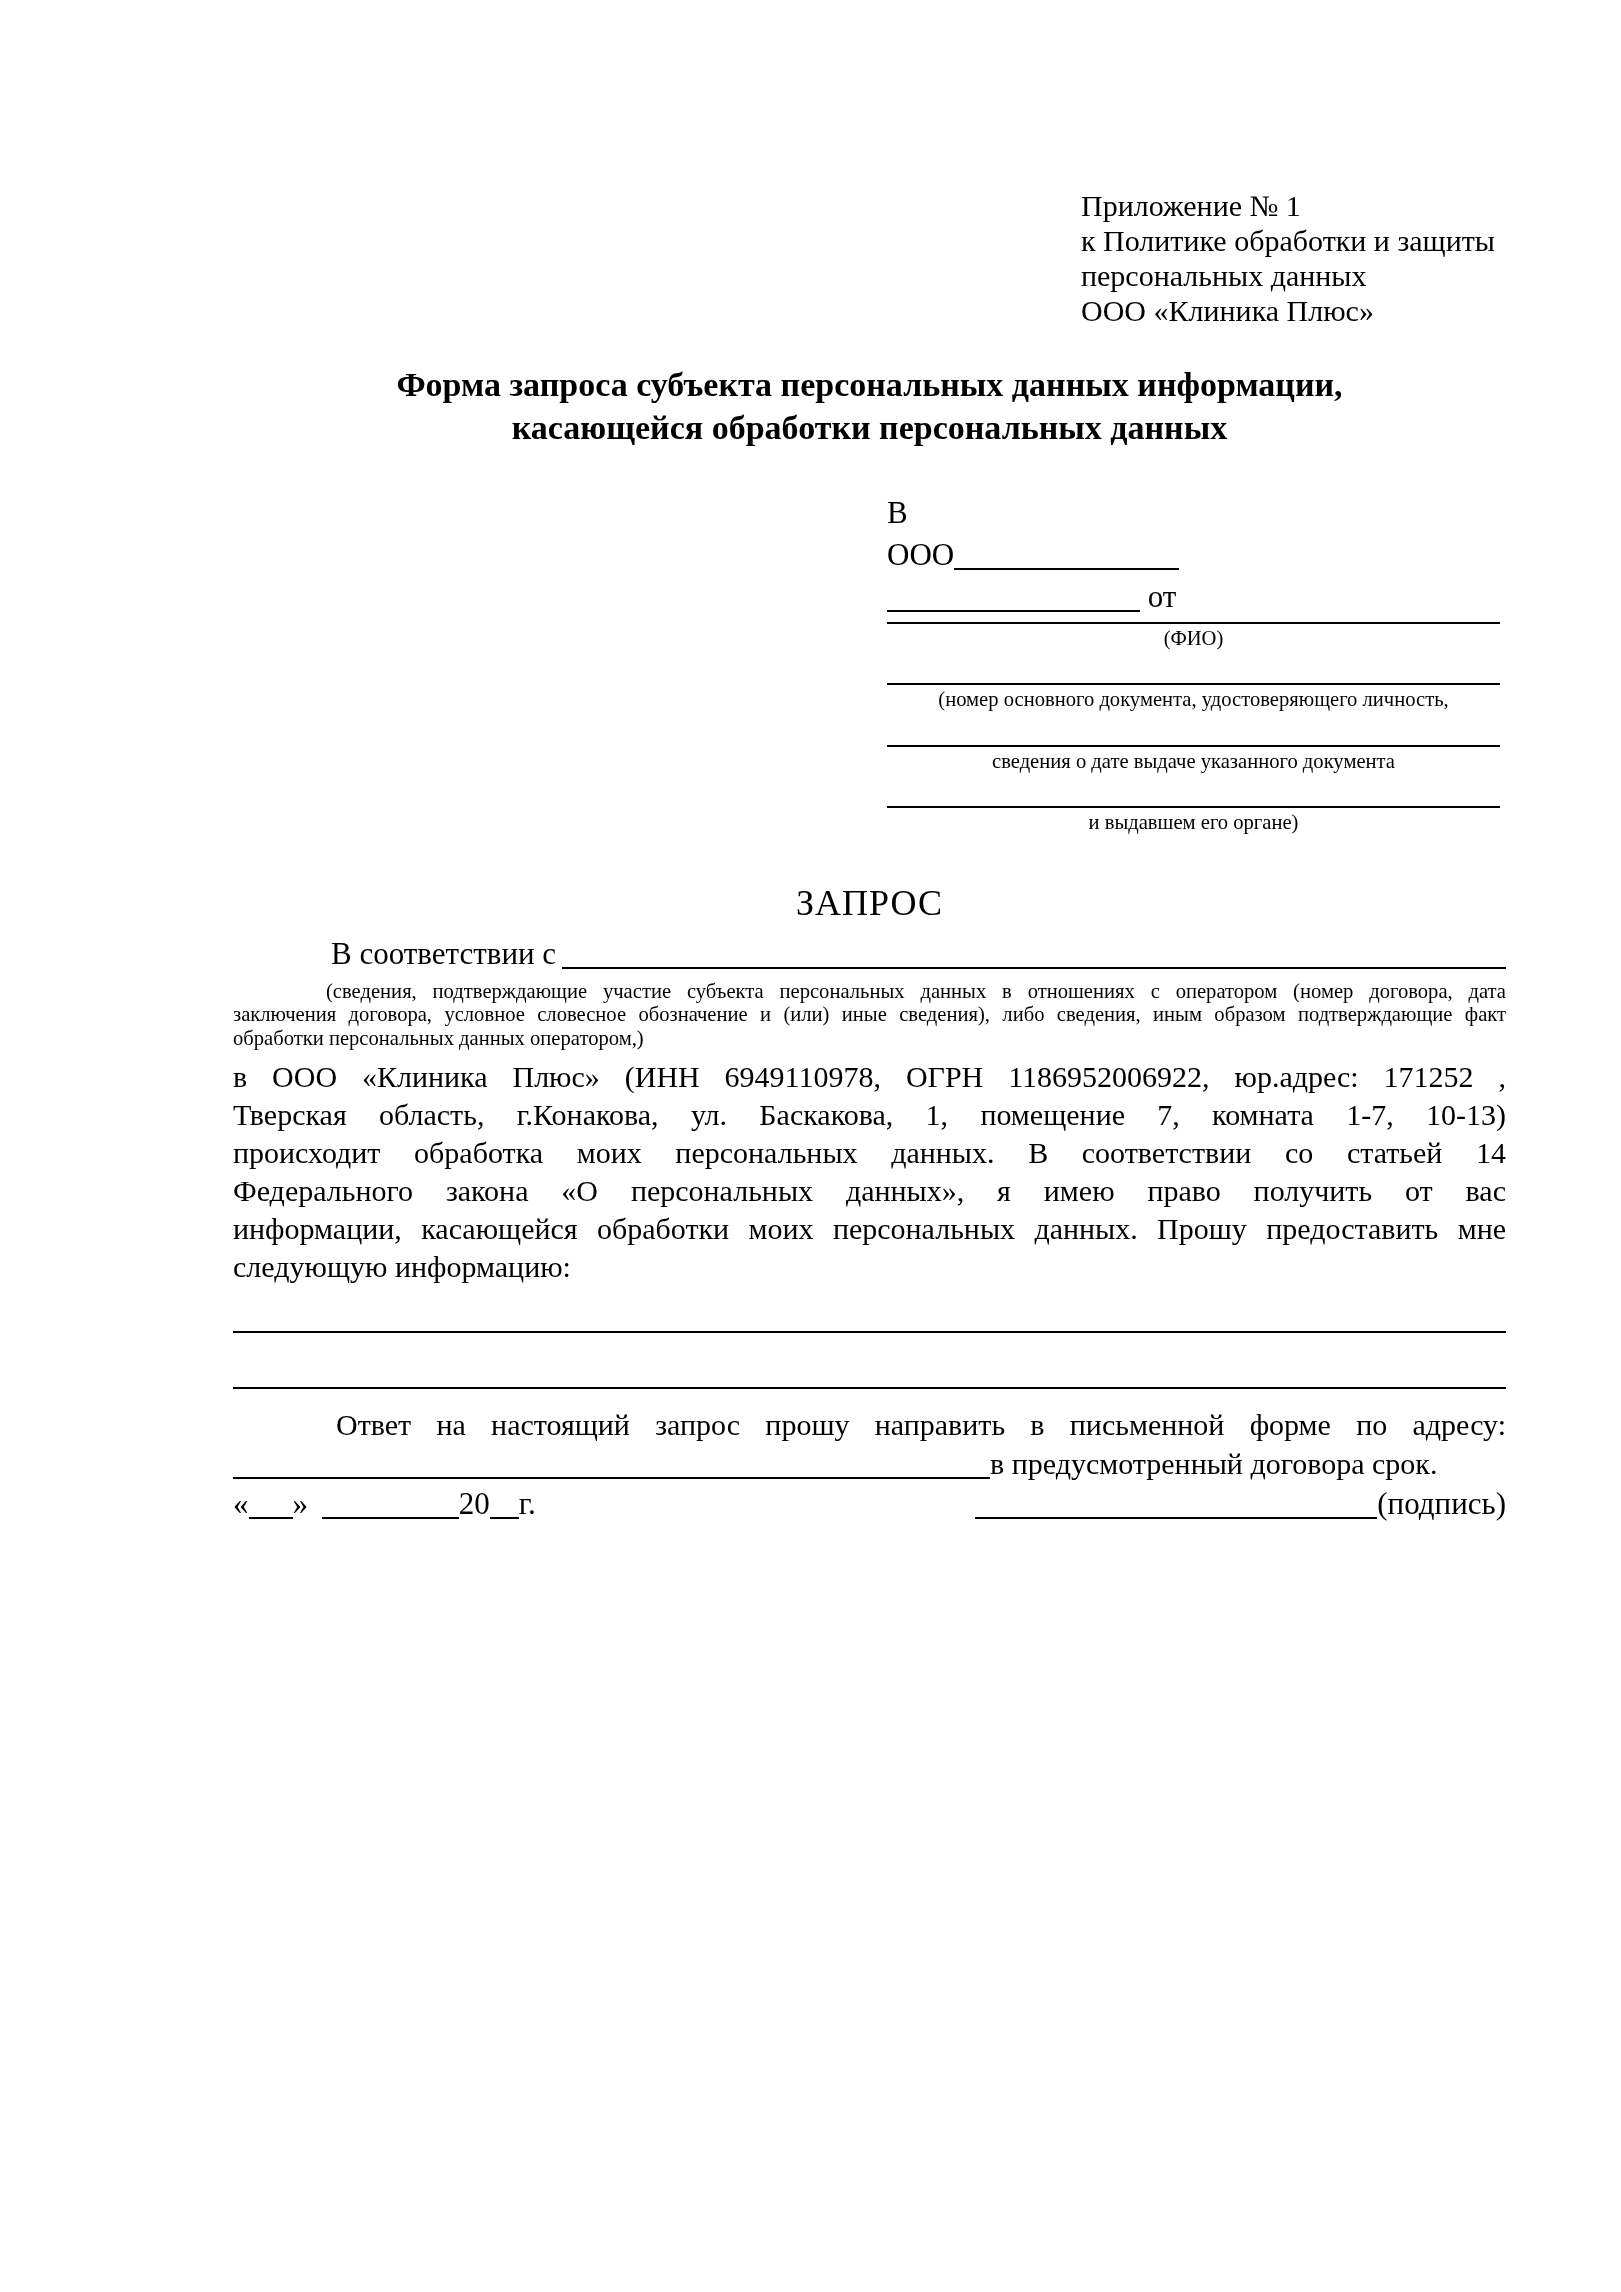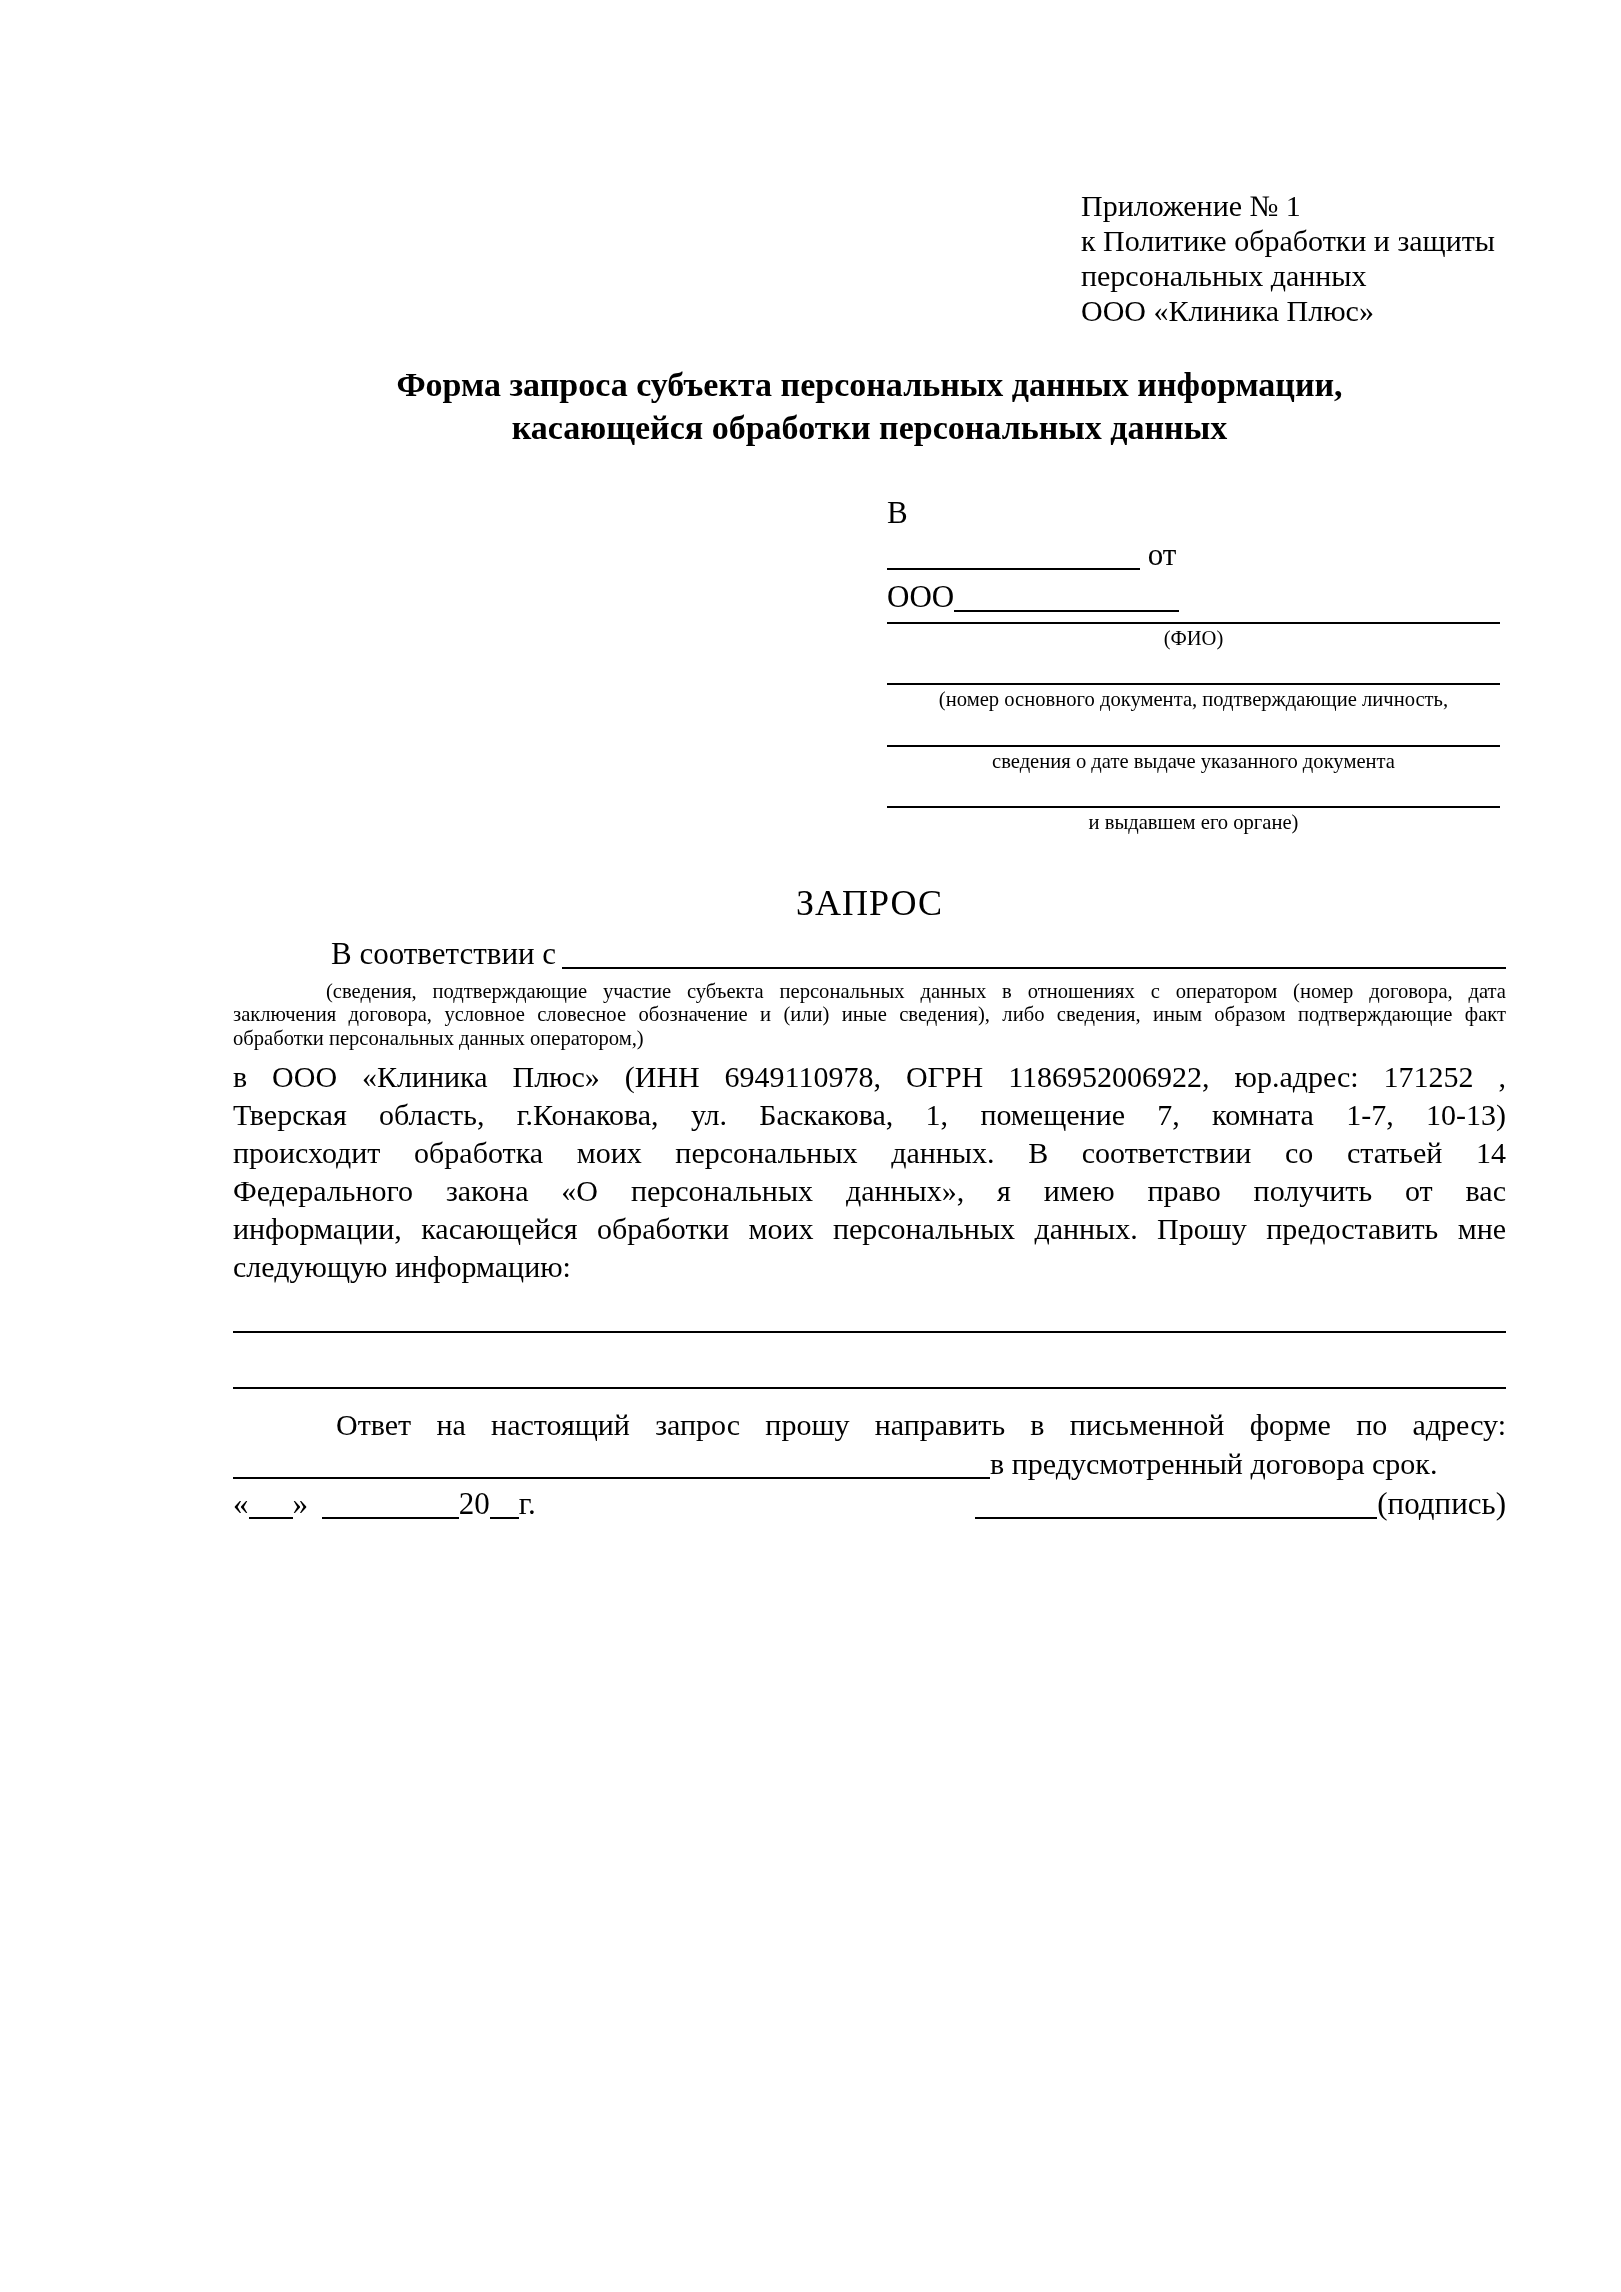--- a/index.html
+++ b/index.html
@@ -144,34 +144,34 @@
     <div class="title">
       <div>Форма запроса субъекта персональных данных информации,</div>
       <div>касающейся обработки персональных данных</div>
     </div>
 
     <div class="addr">
       <div>
         <span>В</span>
       </div>
       <div>
+        <span>ООО</span><span class="ub w230"></span>
+      </div>
+      <div>
         <span class="ub w258"></span>
         <span>от</span>
       </div>
-      <div>
-        <span>ООО</span><span class="ub w230"></span>
-      </div>
 
       <div class="field">
         <div class="wline h-first"></div>
         <div class="caption">(ФИО)</div>
       </div>
       <div class="field">
         <div class="wline h-mid"></div>
-        <div class="caption">(номер основного документа, подтверждающие личность,</div>
+        <div class="caption">(номер основного документа, удостоверяющего личность,</div>
       </div>
       <div class="field">
         <div class="wline h-mid"></div>
         <div class="caption">сведения о дате выдаче указанного документа</div>
       </div>
       <div class="field">
         <div class="wline h-mid"></div>
         <div class="caption">и выдавшем его органе)</div>
       </div>
     </div>

